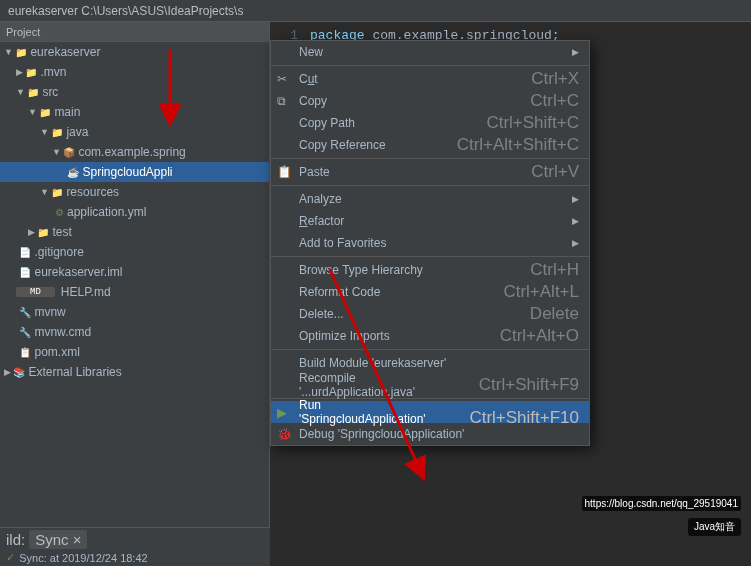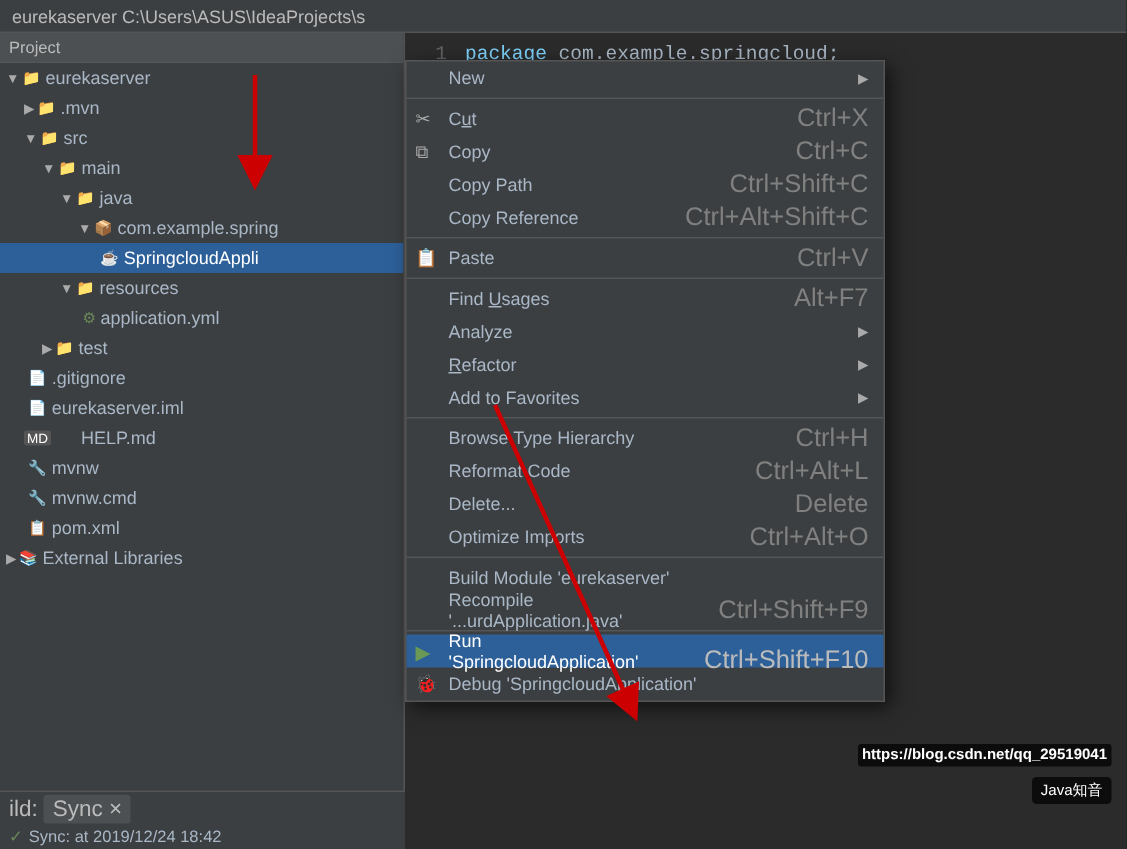--- a/index.html
+++ b/index.html
@@ -185,21 +185,20 @@
     .watermark {
       position: absolute;
       bottom: 55px;
       right: 10px;
       background: rgba(0,0,0,0.7);
       color: #ffffff;
       font-size: 10px;
       padding: 2px 3px;
       border-radius: 2px;
       z-index: 300;
-      font-weight: bold;
     }
   </style>
 </head>
 <body>
 
 <div class="title-bar">
   <span>eurekaserver  C:\Users\ASUS\IdeaProjects\s</span>
 </div>
 
 <div class="main-layout">
@@ -261,21 +260,21 @@
       <span style="margin-right:3px;"></span>
       <span class="tree-icon file-icon">📄</span>
       <span>.gitignore</span>
     </div>
     <div class="tree-item indent-1">
       <span style="margin-right:3px;"></span>
       <span class="tree-icon file-icon">📄</span>
       <span>eurekaserver.iml</span>
     </div>
     <div class="tree-item indent-1">
-      <span style="margin-right:17px;font-size:9px;background:#555;padding:0 2px;border-radius:2px;color:#fff;">MD</span>
+      <span style="margin-right:3px;font-size:9px;background:#555;padding:0 14px;border-radius:2px;color:#fff;font-family:Liberation Mono, monospace;">MD</span>
       <span class="tree-icon md-icon"></span>
       <span>HELP.md</span>
     </div>
     <div class="tree-item indent-1">
       <span style="margin-right:3px;"></span>
       <span class="tree-icon file-icon" style="color:#cc7832;">🔧</span>
       <span>mvnw</span>
     </div>
     <div class="tree-item indent-1">
       <span style="margin-right:3px;"></span>
@@ -352,24 +351,20 @@
   </div>
   <div class="menu-separator"></div>
 
   <div class="menu-item">
     <span class="icon-area" style="color:#aaa;">📋</span>
     <span>Paste</span>
     <span class="shortcut">Ctrl+V</span>
   </div>
   <div class="menu-separator"></div>
 
-  <div class="menu-item">
-    <span>Find <span style="text-decoration:underline;">U</span>sages</span>
-    <span class="shortcut">Alt+F7</span>
-  </div>
 
   <div class="menu-item">
     <span>Analyze</span>
     <span class="has-submenu-arrow">▶</span>
   </div>
 
   <div class="menu-item">
     <span><span style="text-decoration:underline;">R</span>efactor</span>
     <span class="has-submenu-arrow">▶</span>
   </div>

